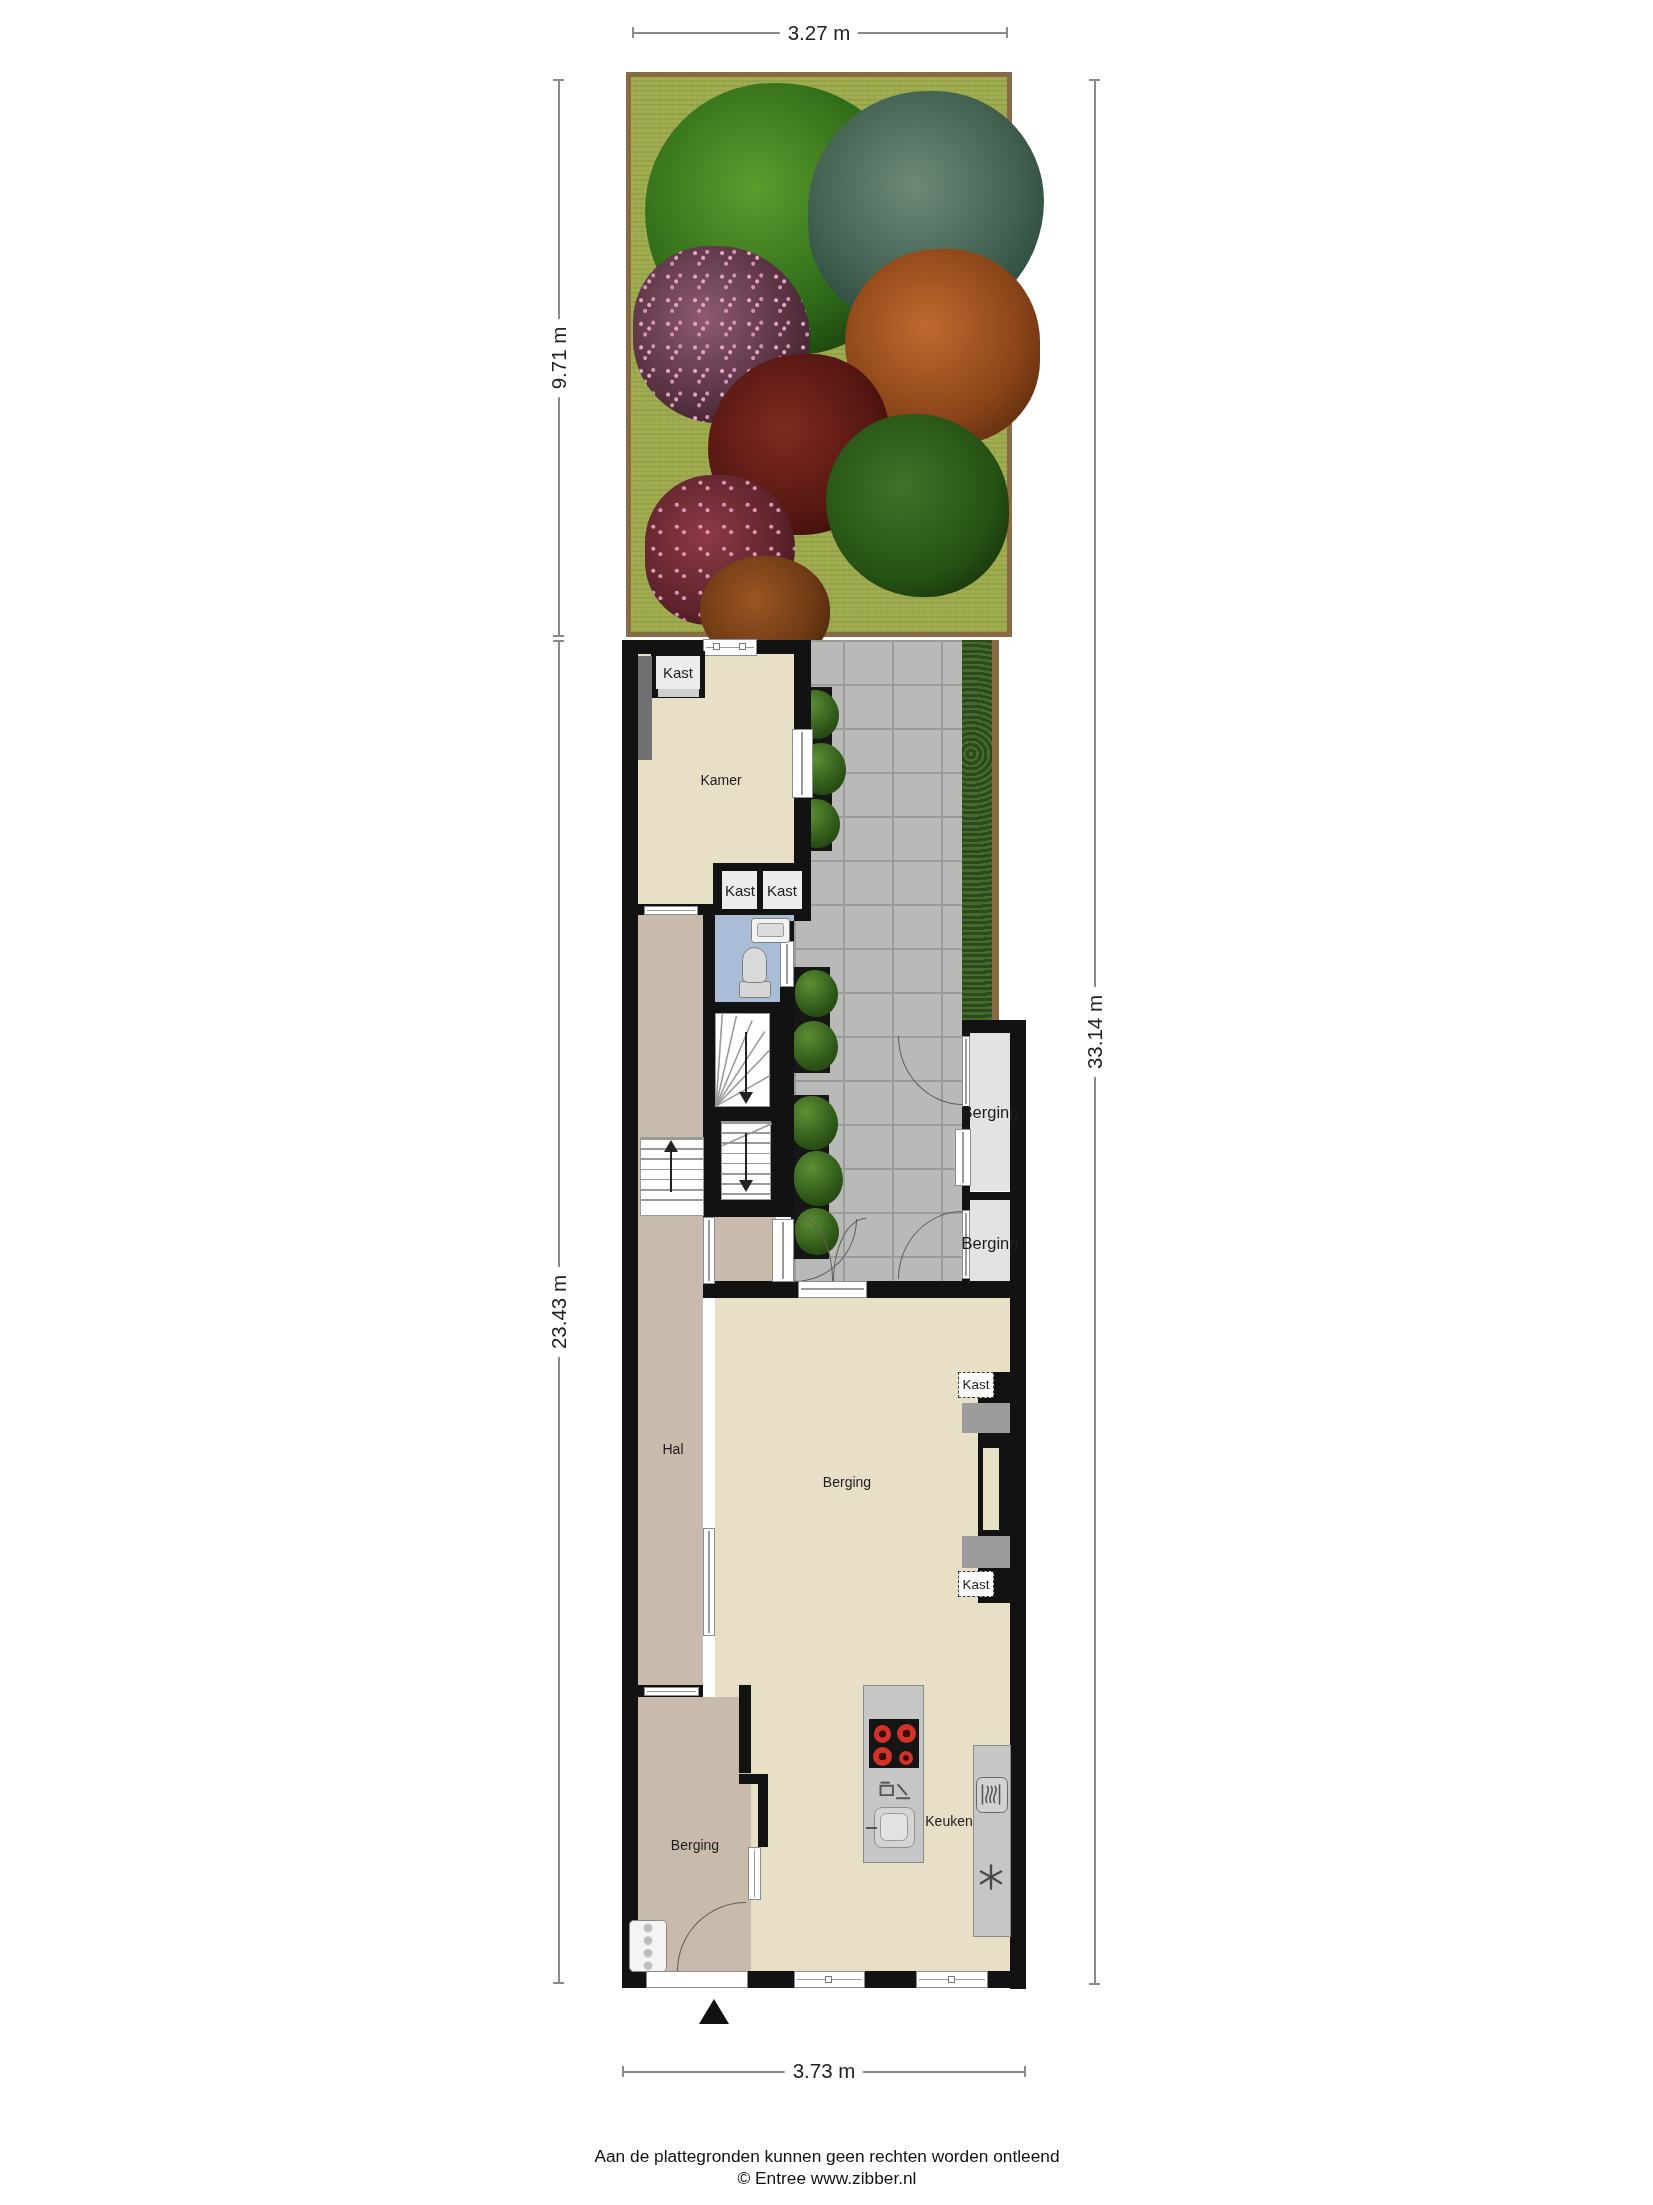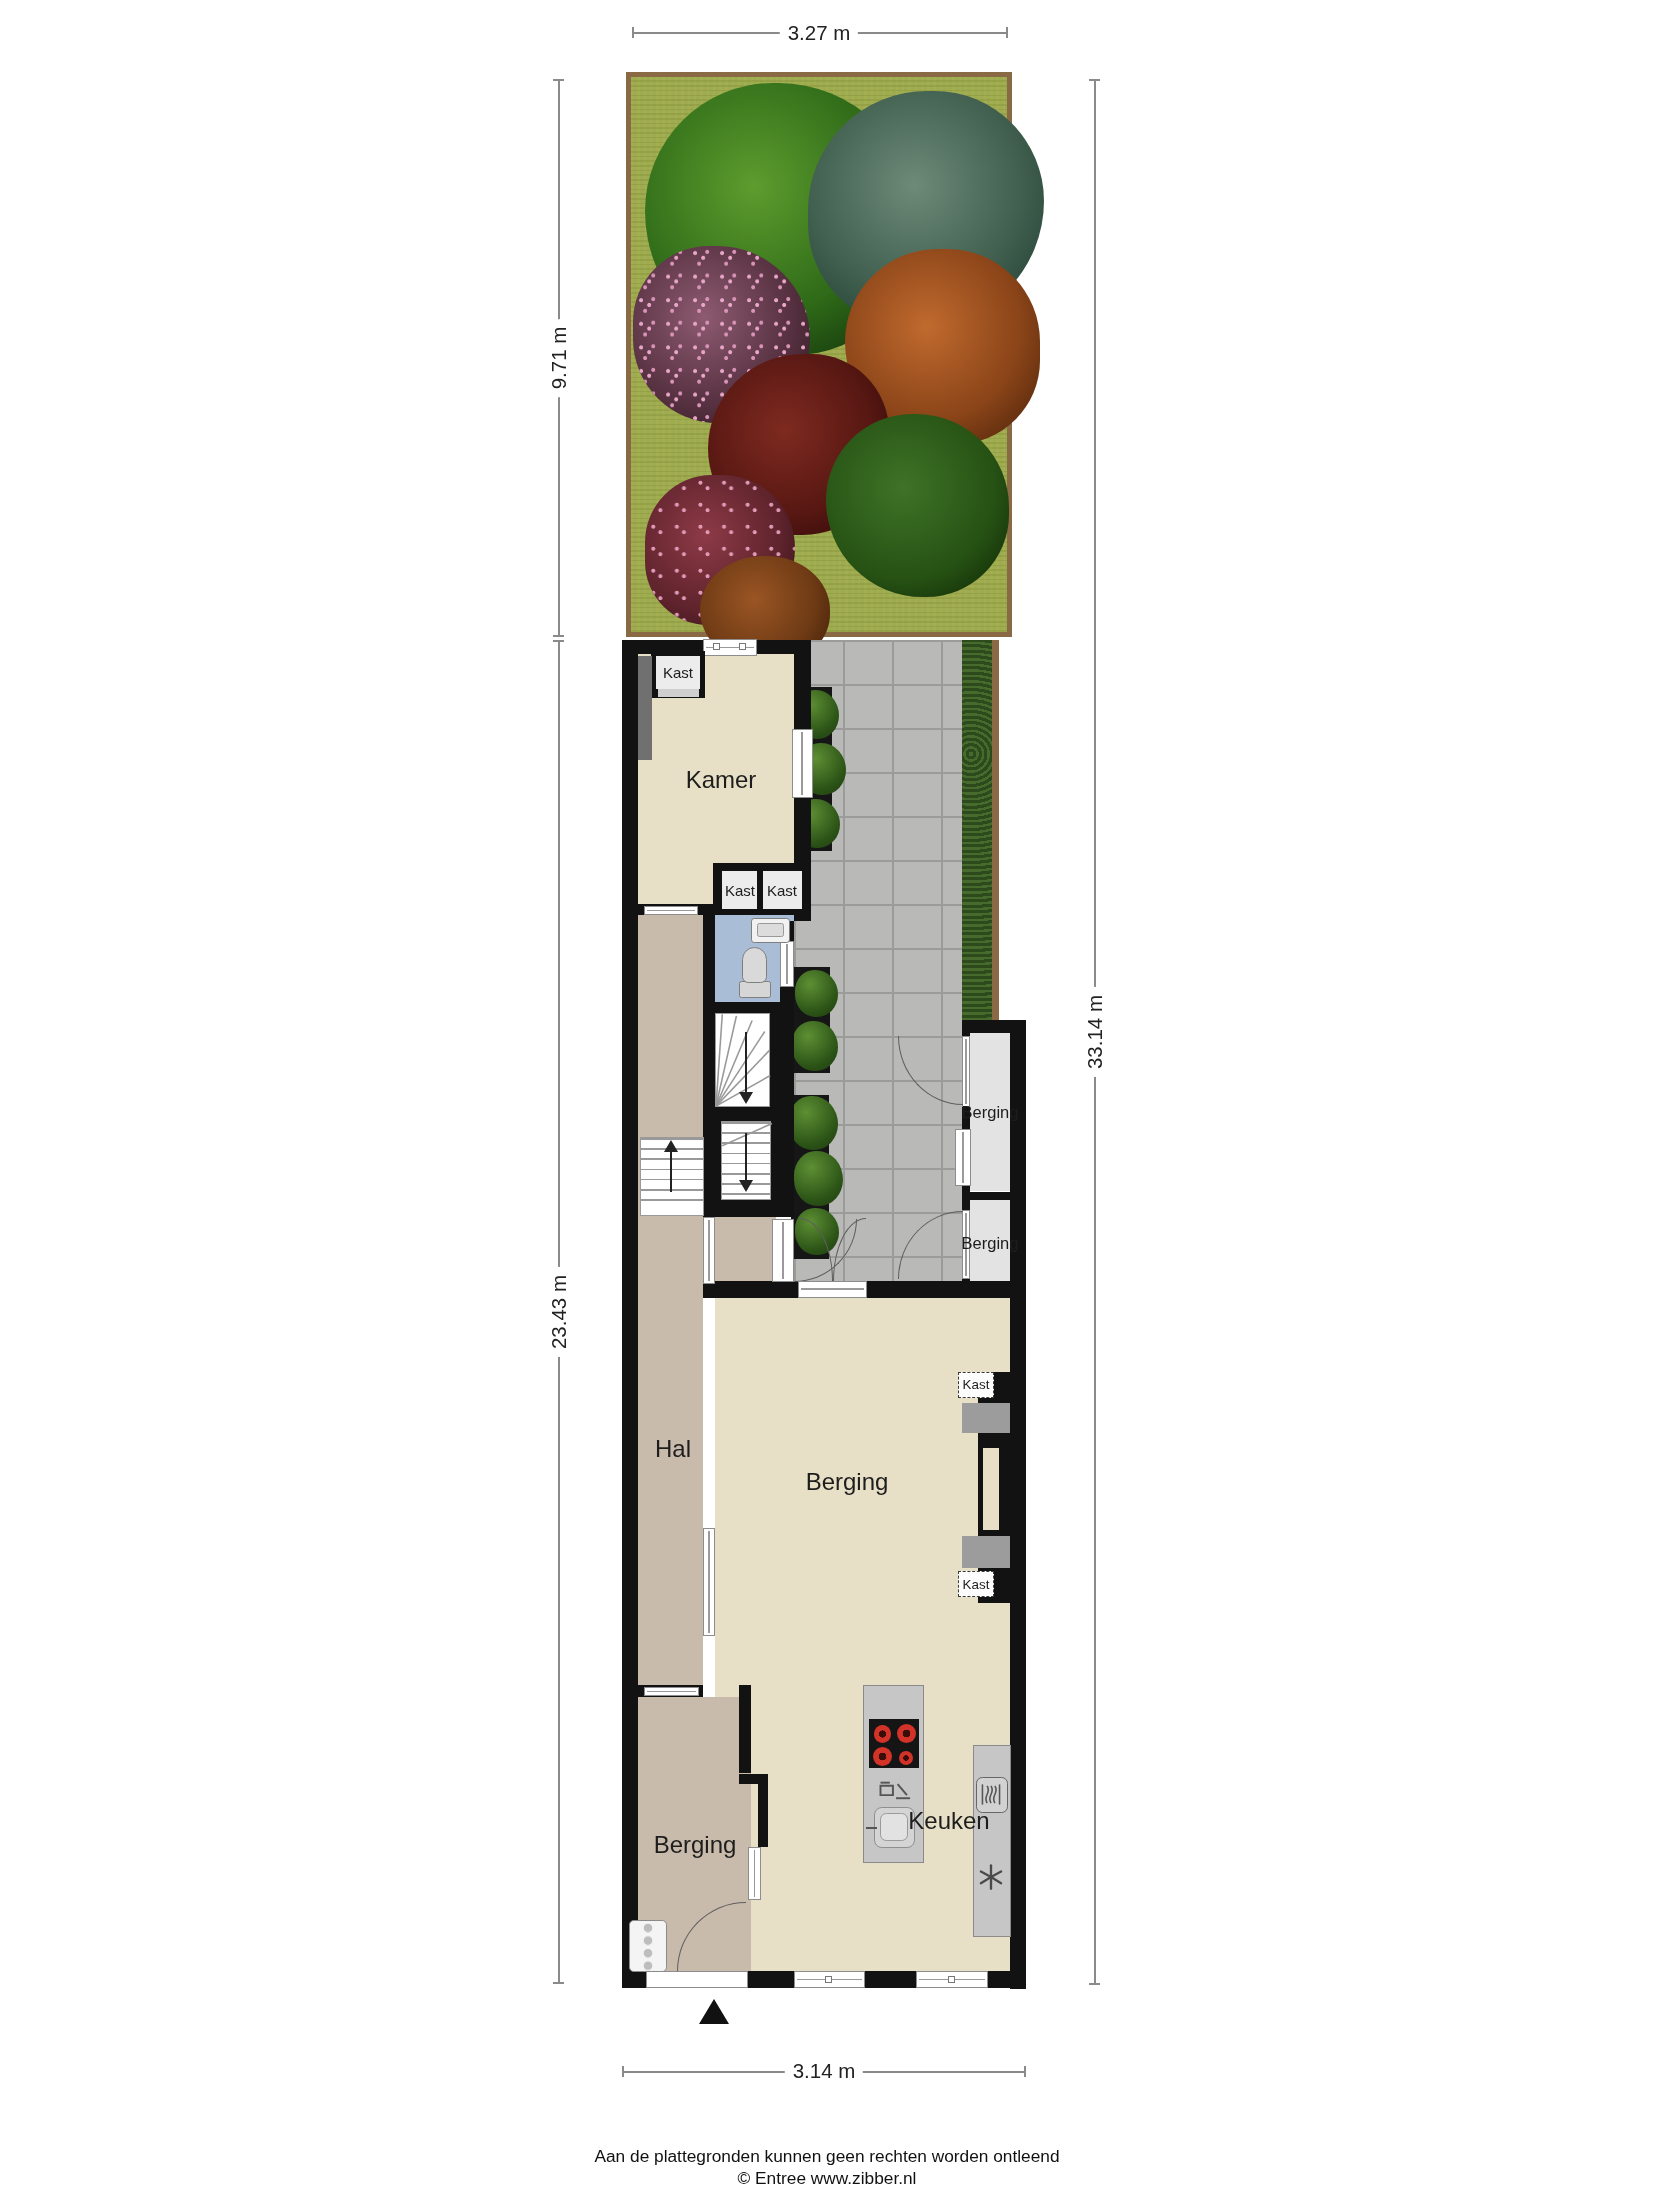--- a/index.html
+++ b/index.html
@@ -11,21 +11,21 @@
   .floor{position:absolute;}
   .win{position:absolute;background:#fff;border:0.8px solid #8d8d8d;}
   .win-h::after{content:"";position:absolute;left:1.6px;right:1.6px;top:50%;margin-top:-0.8px;height:1.6px;background:#9a9a9a;}
   .win-v::after{content:"";position:absolute;top:1.6px;bottom:1.6px;left:50%;margin-left:-0.8px;width:1.6px;background:#9a9a9a;}
   .mullion{position:absolute;width:7px;height:7px;background:#fff;border:0.8px solid #777;}
   .arc{position:absolute;border:0 solid #5e5e5e;}
   .arc-tl{border-top:1.6px solid #5e5e5e;border-left:1.6px solid #5e5e5e;border-top-left-radius:100% 100%;}
   .arc-tr{border-top:1.6px solid #5e5e5e;border-right:1.6px solid #5e5e5e;border-top-right-radius:100% 100%;}
   .arc-bl{border-bottom:1.6px solid #5e5e5e;border-left:1.6px solid #5e5e5e;border-bottom-left-radius:100% 100%;}
   .arc-br{border-bottom:1.6px solid #5e5e5e;border-right:1.6px solid #5e5e5e;border-bottom-right-radius:100% 100%;}
-  .room-label{position:absolute;font-size:24px;line-height:1;transform:translate(-50%,-50%);white-space:nowrap;}
+  .room-label{position:absolute;font-size:14px;line-height:1;transform:translate(-50%,-50%);white-space:nowrap;}
   .small-label{position:absolute;font-size:15px;line-height:1;transform:translate(-50%,-50%);white-space:nowrap;}
   .dim-line-h{position:absolute;height:1.6px;background:#8a8a8a;}
   .dim-line-h::before,.dim-line-h::after{content:"";position:absolute;top:-4.7px;width:1.6px;height:11px;background:#8a8a8a;}
   .dim-line-h::before{left:0;} .dim-line-h::after{right:0;}
   .dim-line-v{position:absolute;width:1.6px;background:#8a8a8a;}
   .dim-line-v::before,.dim-line-v::after{content:"";position:absolute;left:-4.7px;width:11px;height:1.6px;background:#8a8a8a;}
   .dim-line-v::before{top:0;} .dim-line-v::after{bottom:0;}
   .dim-label{position:absolute;font-size:20.5px;color:#222;background:#fff;padding:1.6px 7.9px;
              transform:translate(-50%,-50%);white-space:nowrap;}
   .dim-label.vert{transform:translate(-50%,-50%) rotate(-90deg);}
@@ -288,19 +288,19 @@
   <div class="dim-line-v" style="left:558px;top:79px;height:558px;"></div>
   <div class="dim-label vert" style="left:559px;top:358px;">9.71 m</div>
 
   <div class="dim-line-v" style="left:558px;top:640px;height:1344px;"></div>
   <div class="dim-label vert" style="left:559px;top:1312px;">23.43 m</div>
 
   <div class="dim-line-v" style="left:1094px;top:79px;height:1906px;"></div>
   <div class="dim-label vert" style="left:1095px;top:1032px;">33.14 m</div>
 
   <div class="dim-line-h" style="left:622px;top:2071px;width:404px;"></div>
-  <div class="dim-label" style="left:824px;top:2071px;">3.14 m</div>
+  <div class="dim-label" style="left:824px;top:2071px;">3.73 m</div>
 
   <div class="footer-line" style="left:827px;top:2156px;">Aan de plattegronden kunnen geen rechten worden ontleend</div>
   <div class="footer-line" style="left:827px;top:2178px;">© Entree www.zibber.nl</div>
 
 </div>
 
 
 </body></html>

